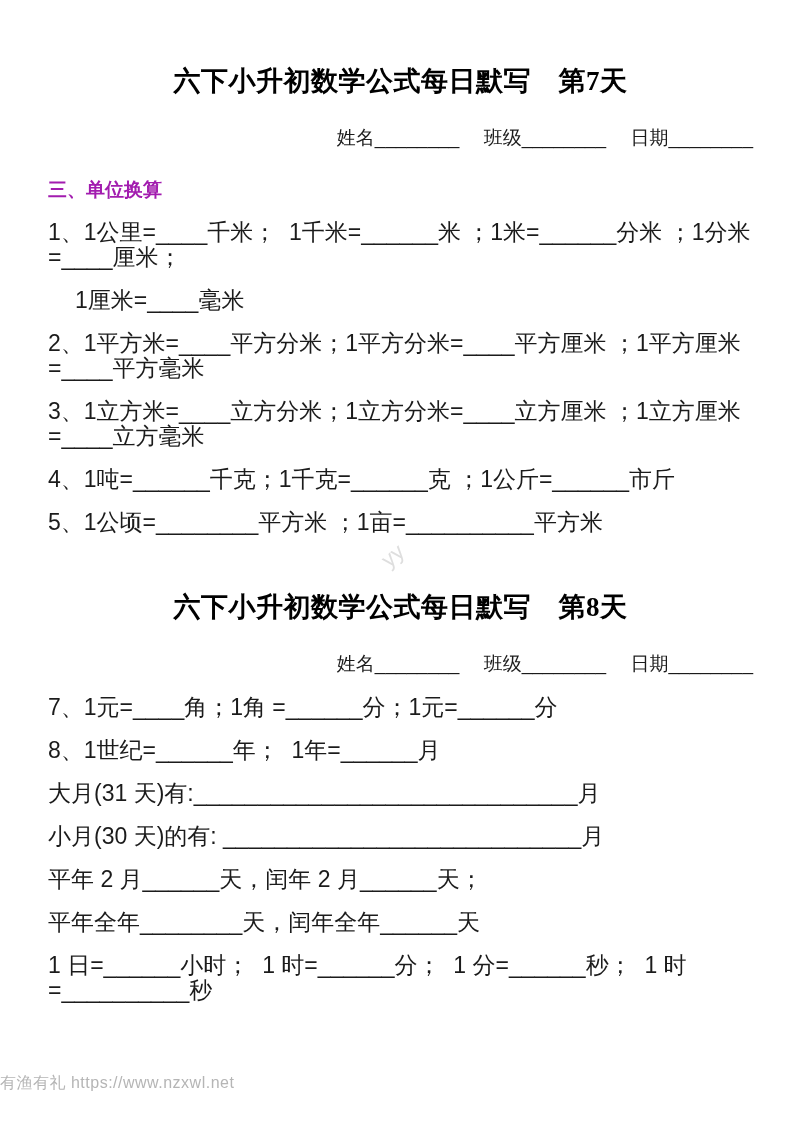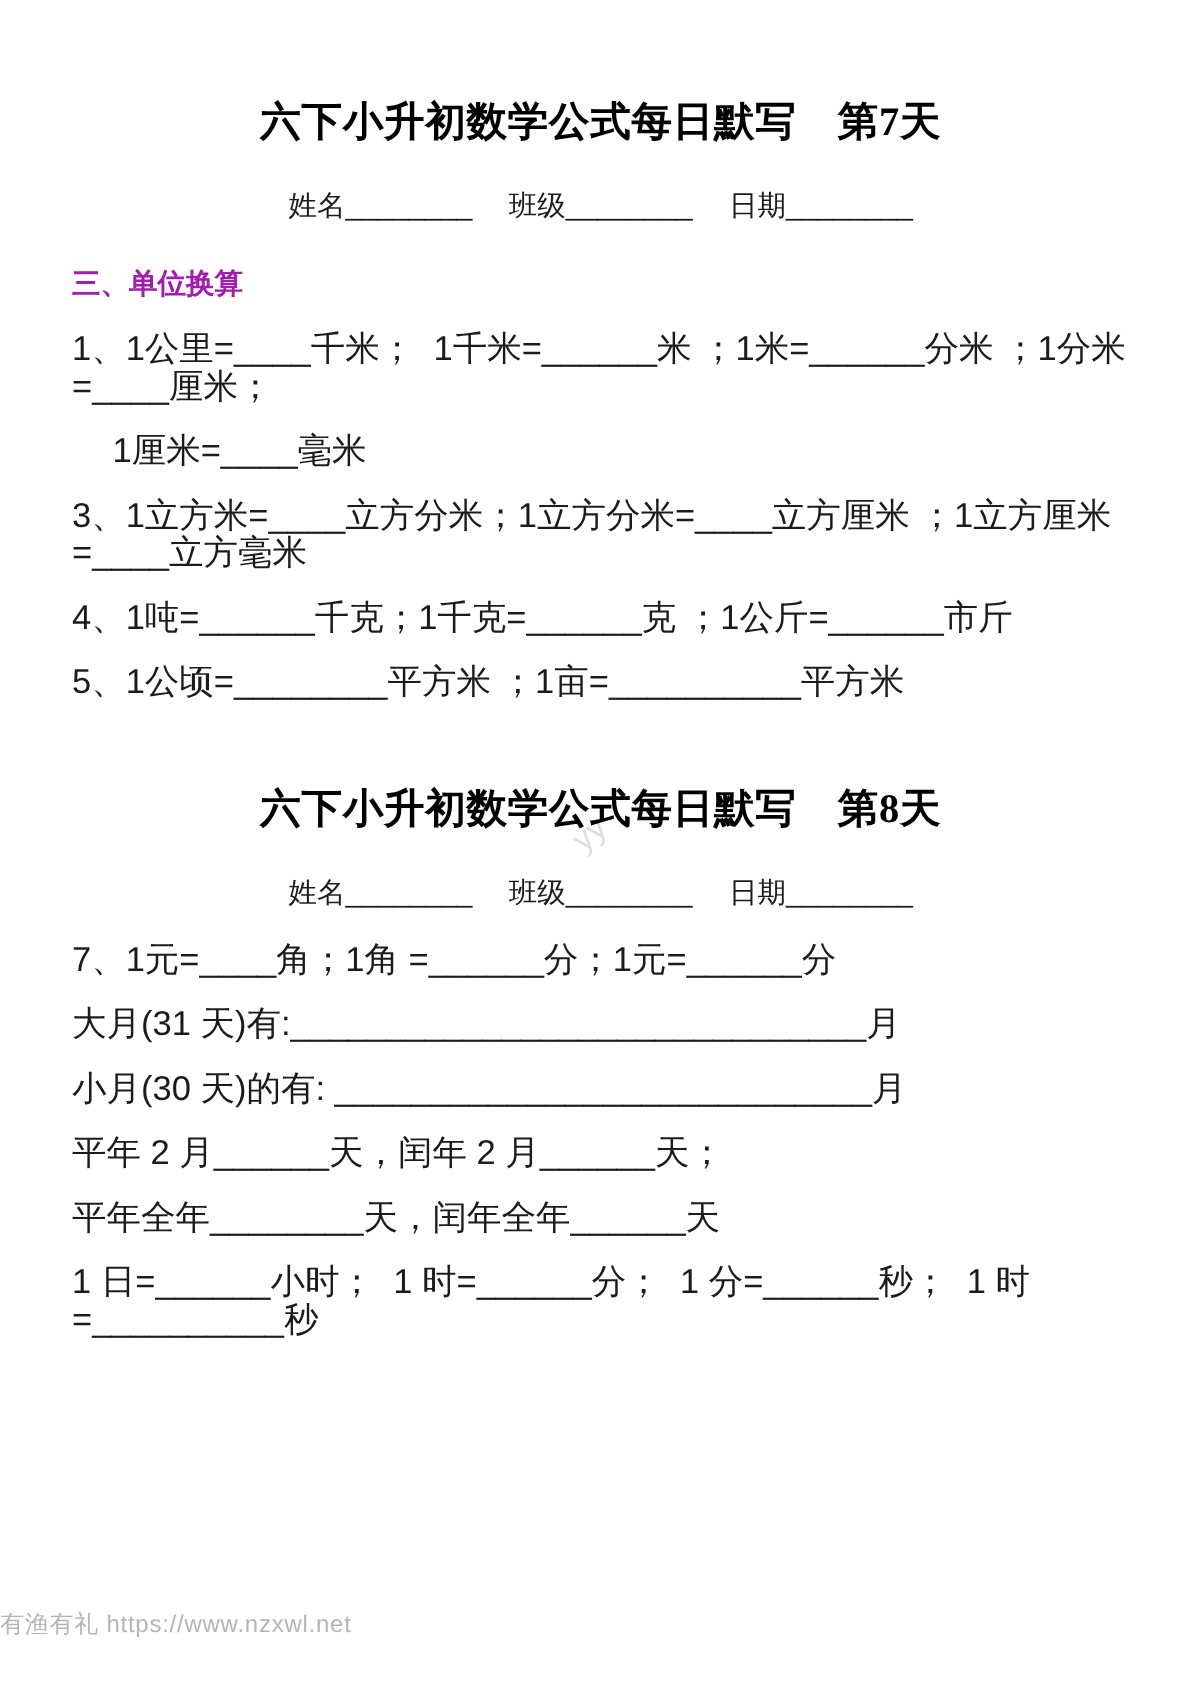--- a/index.html
+++ b/index.html
@@ -17,21 +17,21 @@
     font-size: 27px;
     font-weight: 700;
     color: #000000;
     text-align: center;
     margin: 13px;
     line-height: 32px;
     letter-spacing: 0.5px;
     white-space: pre-wrap;
   }
   .name-line {
-    text-align: center;
+    text-align: right;
     font-size: 19px;
     line-height: 26px;
     margin: 28px 0 0 0;
     white-space: pre-wrap;
     color: #1b1b1b;
   }
   .section-heading {
     font-size: 19px;
     font-weight: 700;
     color: #a21caf;
@@ -72,29 +72,31 @@
 <span class="watermark">yy</span>
 
 <div class="page">
 
   <section>
     <h1 class="doc-title">六下小升初数学公式每日默写　第7天</h1>
     <p class="name-line">姓名________　 班级________　 日期________</p>
     <h2 class="section-heading">三、单位换算</h2>
     <p class="q">1、1公里=____千米；  1千米=______米 ；1米=______分米 ；1分米=____厘米；</p>
     <p class="q indent">1厘米=____毫米</p>
+    <p class="q">2、1平方米=____平方分米；1平方分米=____平方厘米 ；1平方厘米=____平方毫米</p>
     <p class="q">3、1立方米=____立方分米；1立方分米=____立方厘米 ；1立方厘米=____立方毫米</p>
     <p class="q">4、1吨=______千克；1千克=______克 ；1公斤=______市斤</p>
     <p class="q">5、1公顷=________平方米 ；1亩=__________平方米</p>
   </section>
 
   <section class="day8">
     <h1 class="doc-title">六下小升初数学公式每日默写　第8天</h1>
     <p class="name-line">姓名________　 班级________　 日期________</p>
     <p class="q">7、1元=____角；1角 =______分；1元=______分</p>
+    <p class="q">8、1世纪=______年；  1年=______月</p>
     <p class="q">大月(31 天)有:______________________________月</p>
     <p class="q">小月(30 天)的有: ____________________________月</p>
     <p class="q">平年 2 月______天，闰年 2 月______天；</p>
     <p class="q">平年全年________天，闰年全年______天</p>
     <p class="q">1 日=______小时；  1 时=______分；  1 分=______秒；  1 时=__________秒</p>
   </section>
 
 </div>
 
 <div class="page-footer">有渔有礼 https://www.nzxwl.net</div>

